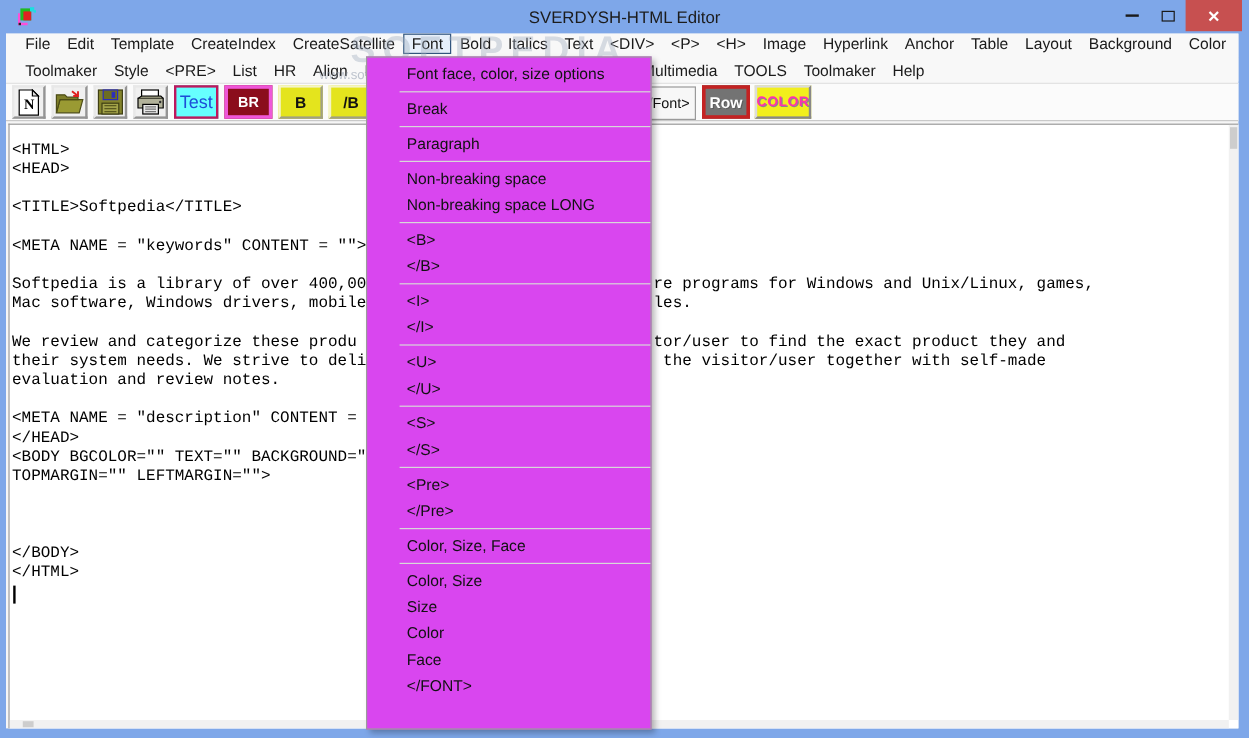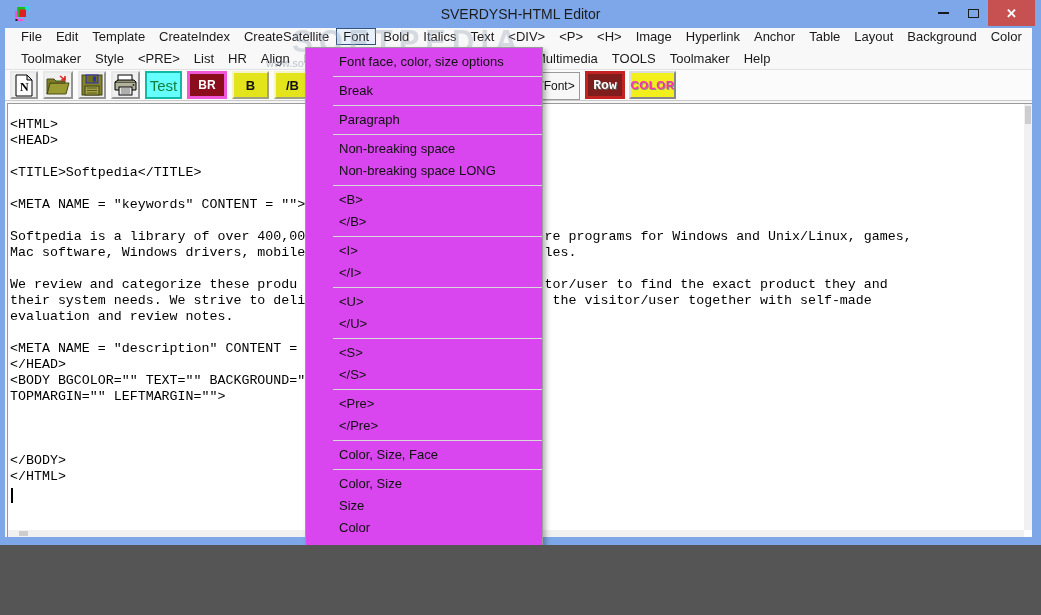--- a/index.html
+++ b/index.html
@@ -1,18 +1,18 @@
 <!DOCTYPE html>
 <html><head>
 <meta charset="utf-8">
 <style>
   * { margin:0; padding:0; box-sizing:border-box; }
   html,body { background:#555; }
   .window {
-    position:relative; width:1041px; height:545px;
+    position:relative; width:1041px; height:615px;
     background:#7ea7e9; overflow:hidden;
     font-family:"Liberation Sans", sans-serif;
     padding-left:31px;
   }
   
   .titlebar { position:absolute; top:0; left:0; right:0; height:28px; }
   .app-icon { position:absolute; left:13px; top:5px; width:18px; height:18px; }
   .title-text {
     position:absolute; left:0; right:0; top:0; height:28px;
     text-align:center; line-height:28px; font-size:14px; color:#1c1c1c;
@@ -36,26 +36,26 @@
   .toolbar {
     position:absolute; left:0; right:0; top:41px; height:32px;
     background:#fbfbfb; border-top:1px solid #e3e3e3; border-bottom:1px solid #c9c9c9;
     display:flex; align-items:center; padding-left:5px;
   }
   .tbtn {
     height:28px; min-width:28px; margin-right:5px;
     display:flex; align-items:center; justify-content:center;
     background:#f0f0f0; border:2px outset #e8e8e8;
   }
-  .tbtn.test { background:#66ffff; border:2px solid #14b8a6; font-size:15px; color:#15803d; width:37px; }
+  .tbtn.test { background:#66ffff; border:2px solid #be185d; font-size:15px; color:#1d4ed8; width:37px; }
   .tbtn.br   { background:#8b0d1c; border:3px solid #ef57d8; color:#fff; font-size:12px; font-weight:bold; width:40px; }
   .tbtn.yel  { background:#e4e41d; border:2px outset #f4f4c8; color:#111; font-size:13px; font-weight:bold; width:37px; }
   .tbtn.fontclose { position:absolute; left:523px; top:2px; width:52px; background:#f7f7f7; border:1px solid #9a9a9a; font-size:12px; color:#111; }
-  .tbtn.rowbtn { position:absolute; left:580px; top:1px; width:40px; background:#7f1d1d; border:3px solid #c32222; color:#fff;
-                 font-size:13px; font-weight:bold; text-shadow:1px 1px 0 #5f5f5f; font-family:Liberation Mono, monospace; }
+  .tbtn.rowbtn { position:absolute; left:580px; top:1px; width:40px; background:#737373; border:3px solid #c32222; color:#fff;
+                 font-size:13px; font-weight:bold; text-shadow:1px 1px 0 #5f5f5f; font-family:Liberation Sans, sans-serif; }
   .tbtn.colorbtn { position:absolute; left:624px; top:1px; width:47px; background:#f2ef1c; border:2px outset #dcdcdc;
                    color:#ff2fae; font-size:11.5px; font-weight:bold; letter-spacing:.5px; text-shadow:1px 1px 0 #8a8a8a; }
   
   .editor {
     position:absolute; left:2px; right:0; top:75px; bottom:0;
     background:#fff; border-top:1px solid #9a9a9a; border-left:1px solid #9a9a9a;
     overflow:hidden;
   }
   .code {
     position:absolute; left:2px; top:1px;

